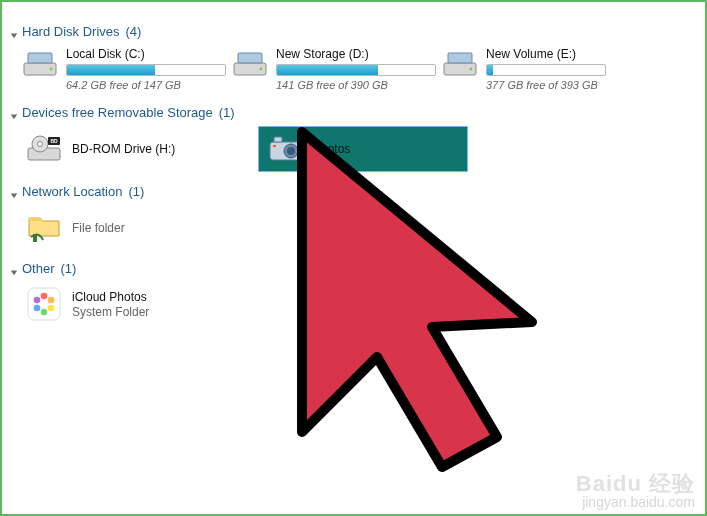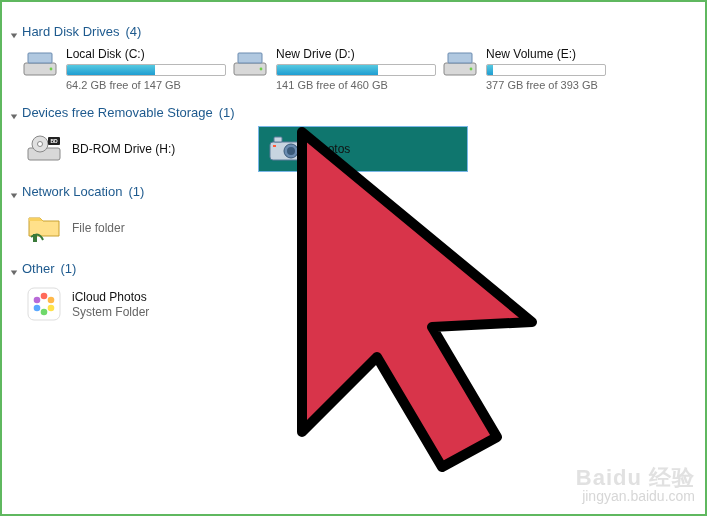--- a/index.html
+++ b/index.html
@@ -64,21 +64,21 @@
     border: 1px solid #b8b8b8;
     border-radius: 2px;
     overflow: hidden;
     margin-bottom: 3px;
     position: relative;
   }
   .drive-bar-fill {
     height: 100%;
     background: linear-gradient(to bottom, #56c9e0 0%, #1f9dd2 100%);
   }
-  .drive-free { color: #666; font-size: 11px; }
+  .drive-free { color: #666; font-size: 11px; font-style: italic; }
   .items-row {
     display: flex;
     gap: 30px;
     padding: 4px 0 4px 8px;
   }
   .item {
     width: 210px;
     display: flex;
     align-items: center;
     gap: 8px;
@@ -101,21 +101,21 @@
     position: absolute;
     left: 240px;
     top: 120px;
     width: 320px;
     height: 350px;
     pointer-events: none;
   }
   .watermark {
     position: absolute;
     right: 10px;
-    bottom: 10px;
+    bottom: 4px;
     text-align: right;
     color: rgba(255,255,255,0.55);
     line-height: 1.05;
     user-select: none;
     pointer-events: none;
   }
   .watermark .big {
     font-size: 22px;
     font-weight: 700;
     letter-spacing: 1px;
@@ -160,25 +160,25 @@
       </div>
       <div class="drive">
         <div class="icon-wrap">
           <svg width="36" height="30" viewBox="0 0 36 30">
               <rect x="2" y="14" width="32" height="12" rx="2" fill="#d8d8d8" stroke="#888"></rect>
               <rect x="6" y="4" width="24" height="10" rx="1" fill="#b0c8e0" stroke="#6a8bb0"></rect>
               <circle cx="29" cy="20" r="1.4" fill="#6fcf4a"></circle>
             </svg>
         </div>
         <div class="drive-info">
-          <div class="drive-name">New Drive (D:)</div>
+          <div class="drive-name">New Storage (D:)</div>
           <div class="drive-bar">
               <div class="drive-bar-fill" style="width:64%"></div>
             </div>
-          <div class="drive-free">141 GB free of 460 GB</div>
+          <div class="drive-free">141 GB free of 390 GB</div>
         </div>
       </div>
       <div class="drive" style="width:170px">
         <div class="icon-wrap">
           <svg width="36" height="30" viewBox="0 0 36 30">
               <rect x="2" y="14" width="32" height="12" rx="2" fill="#d8d8d8" stroke="#888"></rect>
               <rect x="6" y="4" width="24" height="10" rx="1" fill="#b0c8e0" stroke="#6a8bb0"></rect>
               <circle cx="29" cy="20" r="1.4" fill="#6fcf4a"></circle>
             </svg>
         </div>

